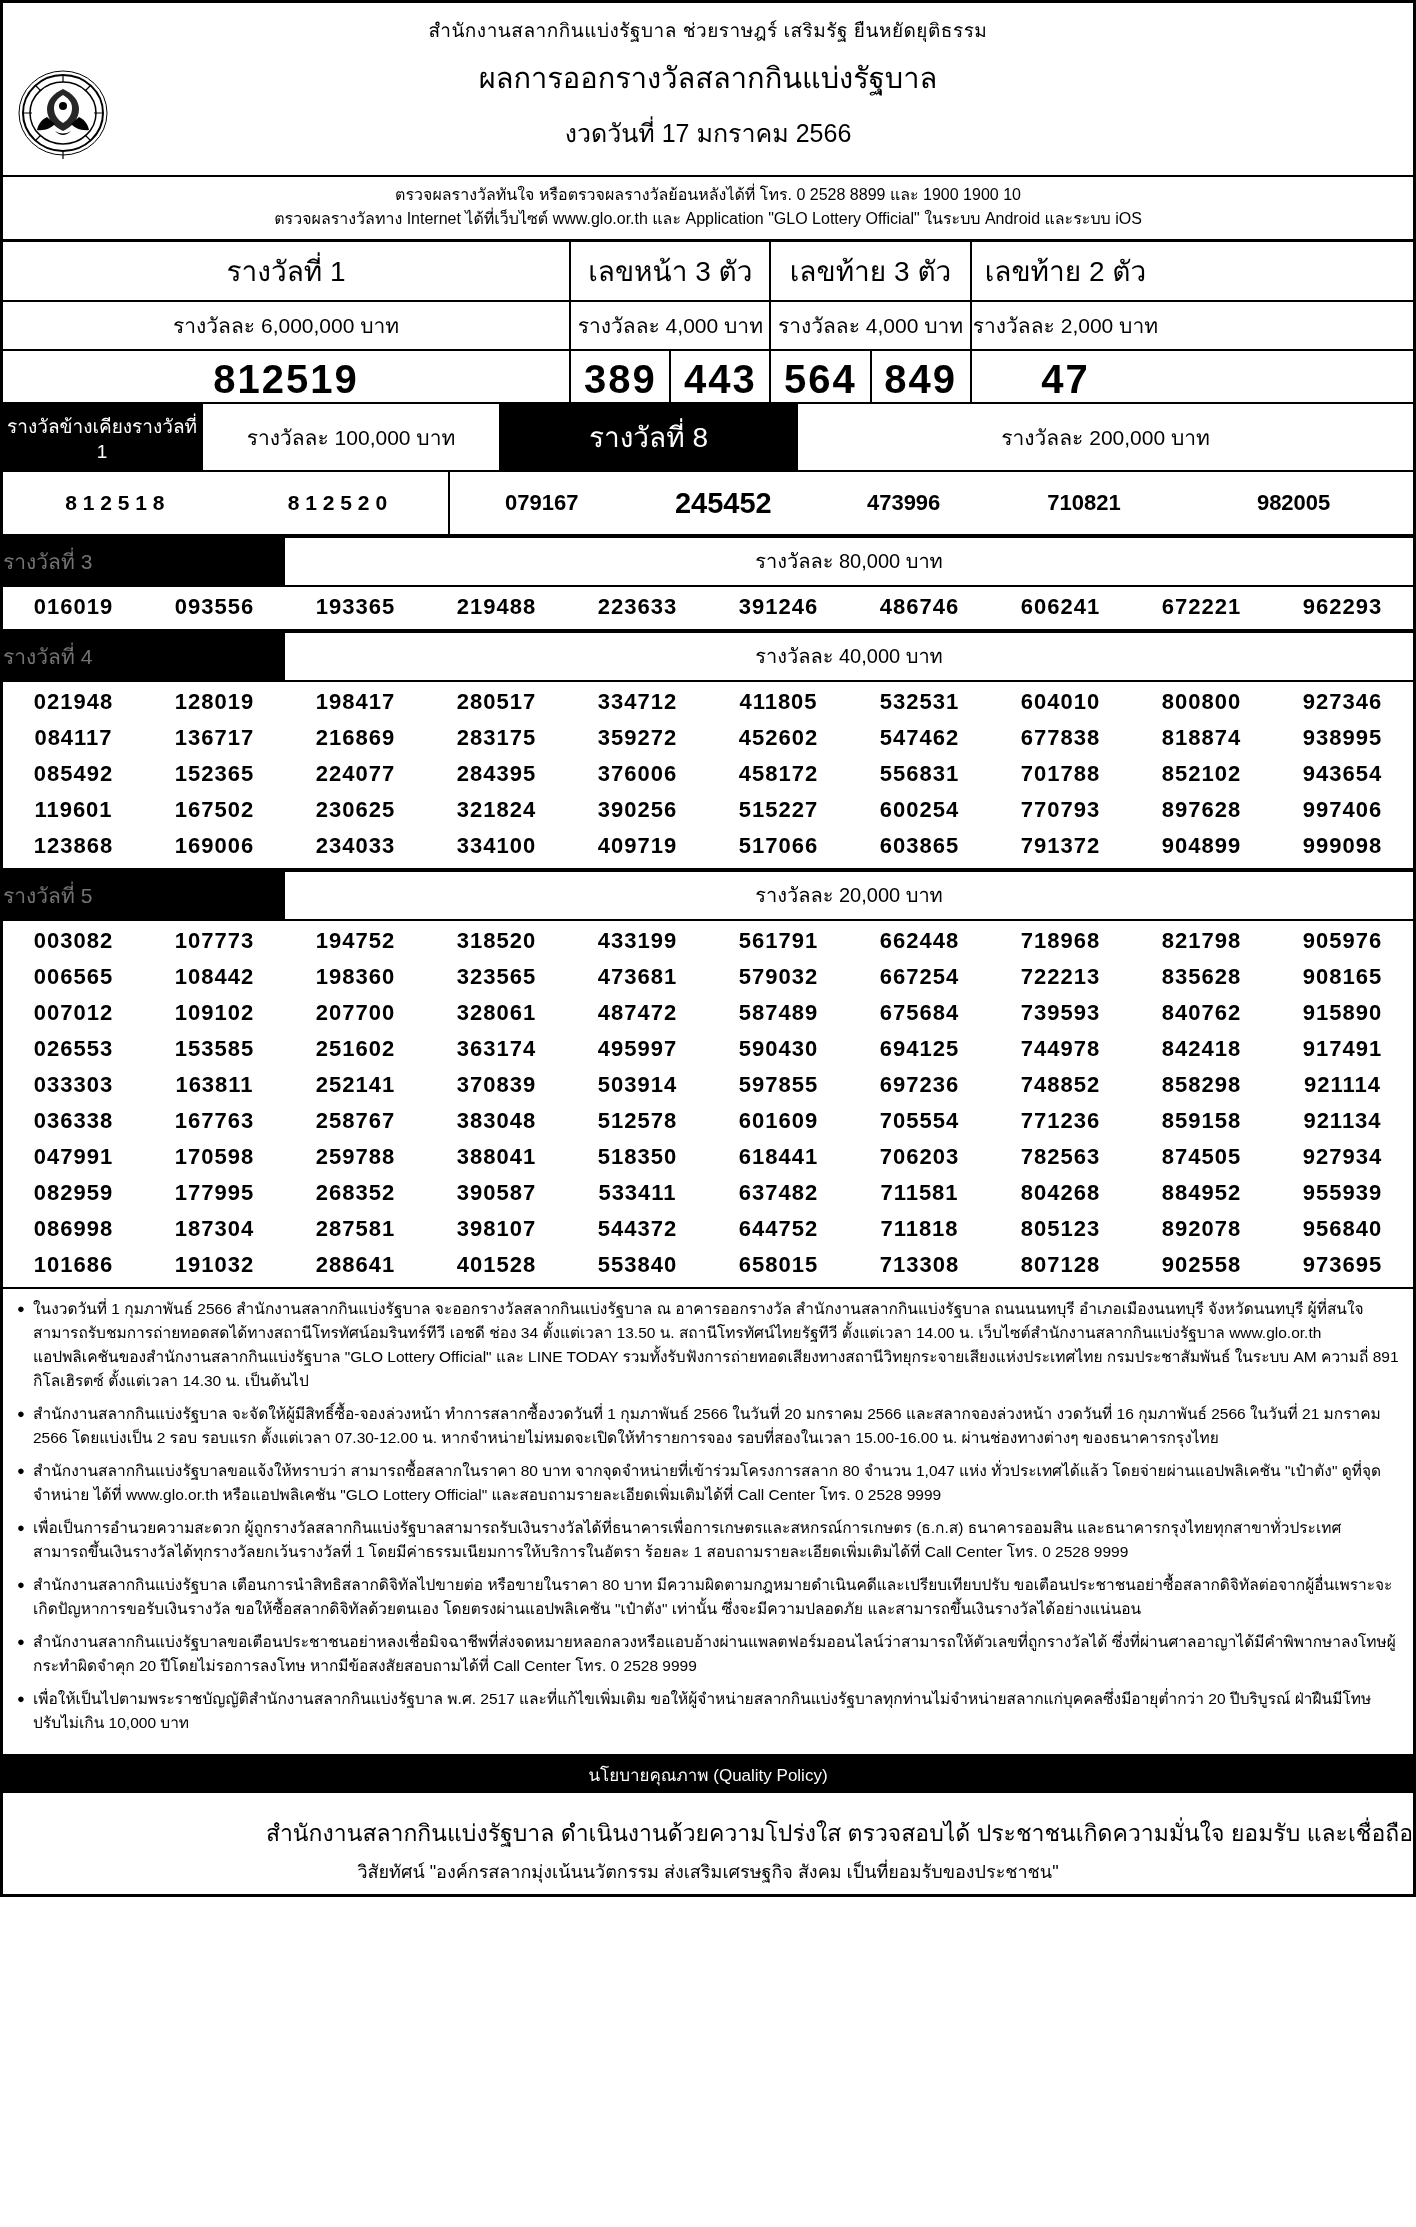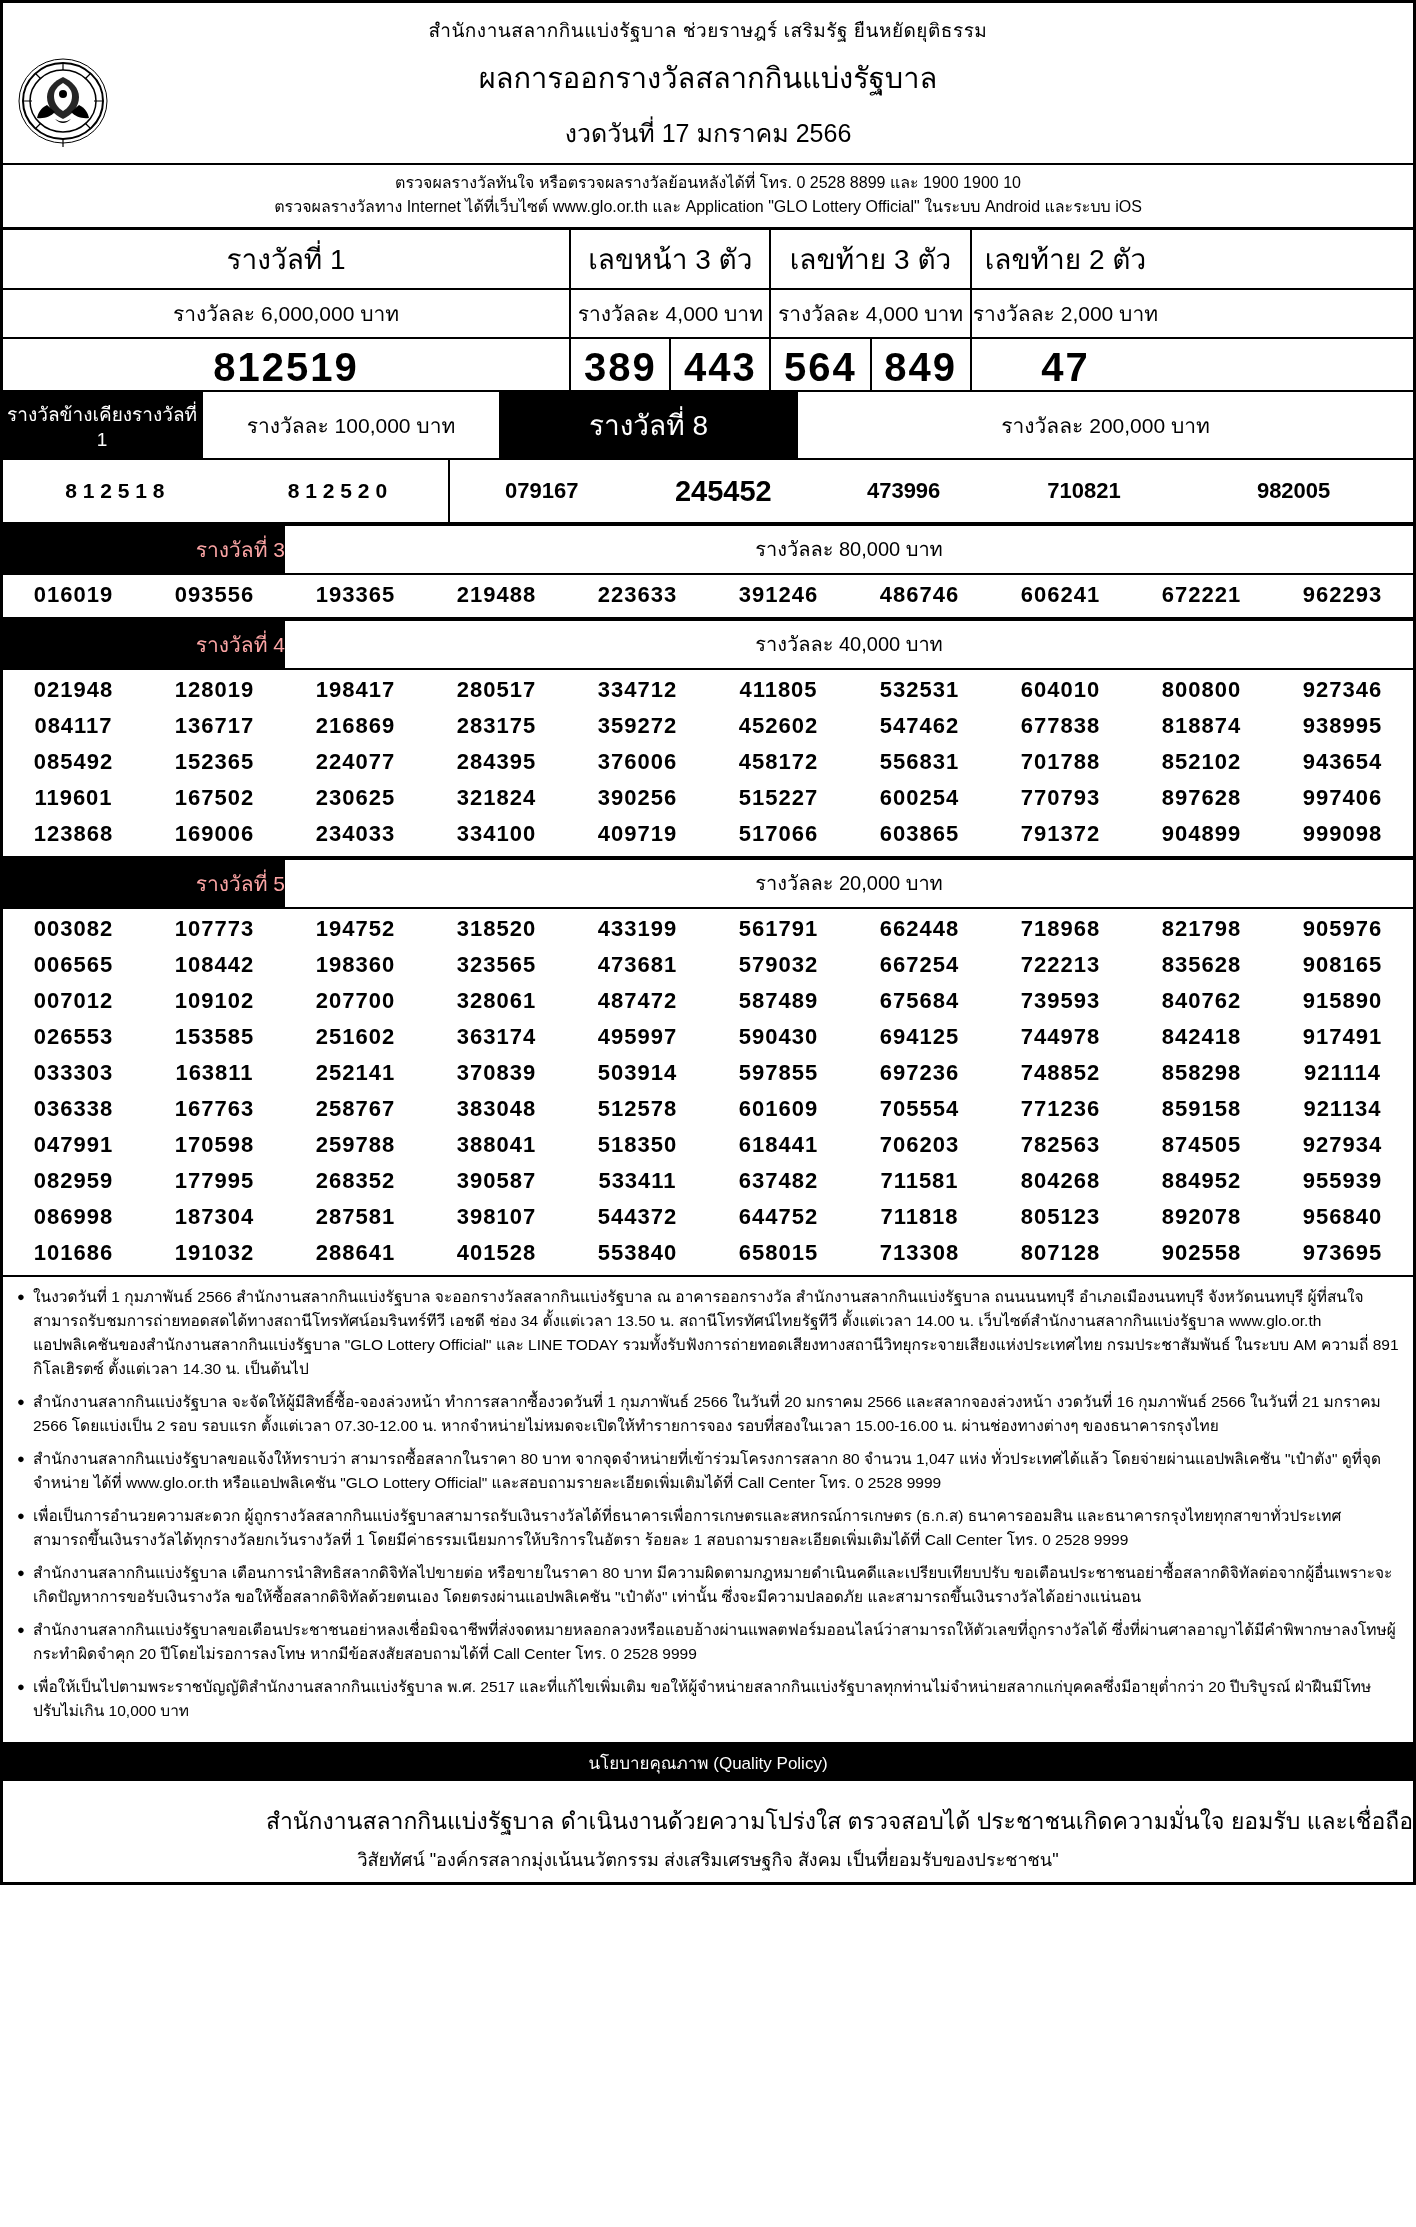--- a/index.html
+++ b/index.html
@@ -28,21 +28,21 @@
     align-items:flex-start;
     padding-top:6px;
   }
   .head-text{
     flex:1;
     text-align:center;
     padding-right:120px;
   }
   .head-line1{font-size:19px;letter-spacing:.5px;margin-top:6px;}
   .head-line2{font-size:29px;margin-top:10px;}
-  .head-line3{font-size:25px;margin-top:12px;margin-bottom:0;}
+  .head-line3{font-size:25px;margin-top:12px;margin-bottom:12px;}
   
   .contact{
     text-align:center;
     border-bottom:3px solid #000;
     padding:6px 0 8px 0;
     font-size:16px;
     line-height:1.5;
   }
   
   .row{display:flex;width:100%;}
@@ -79,22 +79,22 @@
     box-sizing:border-box;
     text-align:center;
     font-size:22px;
     font-weight:bold;
     padding:5px 0;
     letter-spacing:1px;
   }
   .sec-head{display:flex;border-bottom:2px solid #000;border-top:2px solid #000;}
   .sec-head .lbl{
     width:20%;
-    background:#000;color:#fca5a5;
-    text-align:right;font-size:21px;padding:7px 0;
+    background:#000;color:#737373;
+    text-align:left;font-size:21px;padding:7px 0;
     box-sizing:border-box;
   }
   .sec-head .prz{
     width:80%;
     text-align:center;font-size:20px;padding:7px 0;
     box-sizing:border-box;
   }
   .grid-wrap{border-bottom:2px solid #000;padding:2px 0 4px 0;}
   
   .notes{

